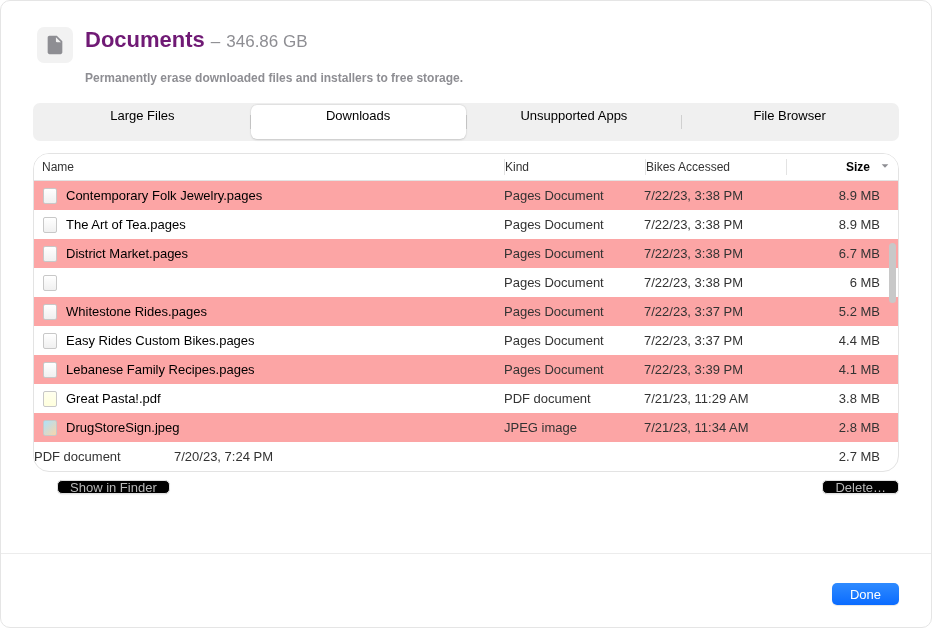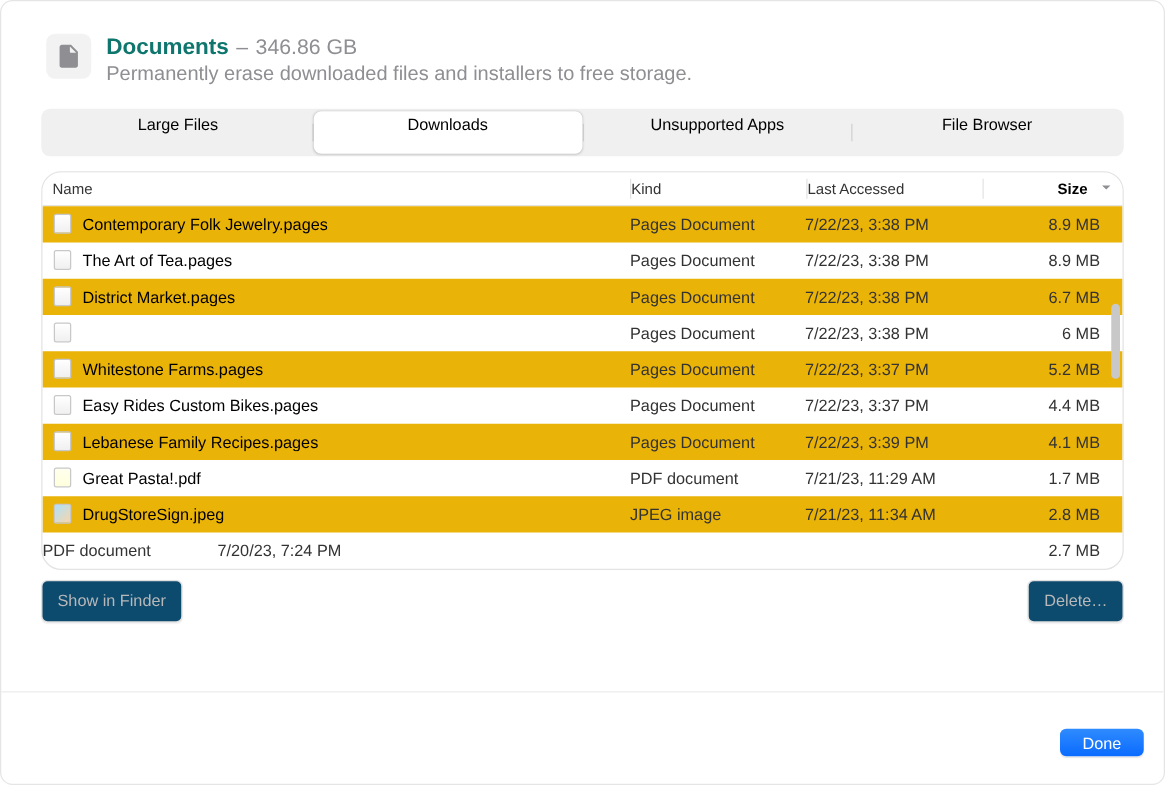--- a/index.html
+++ b/index.html
@@ -25,24 +25,24 @@
       background: #f2f2f2;
       border-radius: 7px;
       display: flex; align-items: center; justify-content: center;
       flex-shrink: 0;
     }
     .header-icon svg { width: 22px; height: 22px; fill: #8e8e93; }
     .header-text {}
     .header-title-row {
       display: flex; align-items: baseline; gap: 6px; line-height: 1.2;
     }
-    .title { font-size: 18px; font-weight: 600; color: #0f766e; }
+    .title { font-size: 22px; font-weight: 600; color: #701a75; }
     .dash { font-size: 17px; color: #8e8e93; }
     .size { font-size: 17px; color: #8e8e93; }
-    .subtitle { font-size: 16px; color: #8e8e93; margin-top: 2px; }
+    .subtitle { font-size: 12px; color: #8e8e93; margin-top: 18px; font-weight: bold; }
 
     .seg {
       display: flex;
       margin: 0 32px 0 32px;
       background: #f0f0f0;
       border-radius: 7px;
       padding: 2px;
       height: 38px;
     }
     .seg-item {
@@ -89,21 +89,21 @@
     .thead-border { height: 1px; background: #e3e3e3; }
 
     .tbody {}
     .row {
       display: flex;
       align-items: center;
       height: 29px;
       font-size: 13px;
       color: #000;
     }
-    .row.alt { background: #eab308; justify-content: center; }
+    .row.alt { background: #fca5a5; justify-content: center; }
     .c-name { flex: 0 0 470px; padding-left: 8px; display: flex; align-items: center; gap: 8px; min-width: 0;}
     .c-name .fname { white-space: nowrap; overflow: hidden; text-overflow: ellipsis; }
     .c-kind { flex: 0 0 140px; color: #333; }
     .c-la   { flex: 0 0 140px; color: #333; }
     .c-size { flex: 1; text-align: right; padding-right: 18px; color: #333; }
     .file-icon { width: 16px; height: 16px; flex-shrink: 0; display:flex; align-items:center; justify-content:center; }
     .file-icon .thumb {
       width: 14px; height: 16px;
       border: 1px solid #c8c8c8;
       border-radius: 2px;
@@ -111,38 +111,38 @@
     }
     .file-icon.img .thumb { background: linear-gradient(135deg,#aee1f9,#f9d5aa); }
     .file-icon.pdf .thumb { background: linear-gradient(180deg,#ffe,#ffd); }
 
     .footer-row {
       display: flex; justify-content: space-between;
       padding: 8px 32px 0 32px;
       gap: 8px;
     }
     .btn {
-      height: 34px;
+      height: 14px;
       padding: 0 12px;
       border-radius: 5px;
-      background: #0c4a6e;
+      background: #000000;
       border: 1px solid #e0e0e0;
       box-shadow: 0 0.5px 1px rgba(0,0,0,0.06);
       font-size: 13px;
       color: #b8b8b8;
-      display: flex; align-items: center;
+      display: flex; align-items: center; margin-left: 24px;
     }
     .divider-full {
       position: absolute;
       left: 0; right: 0; top: 552px;
       height: 1px; background: #ececec;
     }
     .done-row {
       position: absolute;
-      right: 16px; bottom: 22px; padding-left: 16px;
+      right: 32px; bottom: 22px; padding-left: 16px;
     }
     .done-btn {
       height: 22px;
       padding: 0 18px;
       border-radius: 5px;
       background: linear-gradient(180deg,#2f8bff,#0a6bff);
       color: #fff;
       font-size: 13px;
       display: flex; align-items: center;
       box-shadow: 0 1px 1px rgba(0,0,0,0.1);
@@ -187,21 +187,21 @@
     <div class="seg-divider"></div>
     <div class="seg-item">File Browser</div>
   </div>
 
   <div class="table-wrap">
     <div class="thead">
       <div class="col-name">Name</div>
       <div class="hdr-sep"></div>
       <div class="col-kind">Kind</div>
       <div class="hdr-sep"></div>
-      <div class="col-la">Last Accessed</div>
+      <div class="col-la">Bikes Accessed</div>
       <div class="hdr-sep"></div>
       <div class="col-size">
         <span>Size</span>
         <span class="sort-chevron">
           <svg viewBox="0 0 12 12">
               <path d="M2 4l4 4 4-4z"></path>
             </svg>
         </span>
       </div>
     </div>
@@ -249,21 +249,21 @@
           </div>
           <div class="c-kind">Pages Document</div>
           <div class="c-la">7/22/23, 3:38 PM</div>
           <div class="c-size">6 MB</div>
         </div>
         <div class="row alt">
           <div class="c-name">
             <span class="file-icon pages">
               <span class="thumb"></span>
             </span>
-            <span class="fname">Whitestone Farms.pages</span>
+            <span class="fname">Whitestone Rides.pages</span>
           </div>
           <div class="c-kind">Pages Document</div>
           <div class="c-la">7/22/23, 3:37 PM</div>
           <div class="c-size">5.2 MB</div>
         </div>
         <div class="row">
           <div class="c-name">
             <span class="file-icon pages">
               <span class="thumb"></span>
             </span>
@@ -286,21 +286,21 @@
         </div>
         <div class="row">
           <div class="c-name">
             <span class="file-icon pdf">
               <span class="thumb"></span>
             </span>
             <span class="fname">Great Pasta!.pdf</span>
           </div>
           <div class="c-kind">PDF document</div>
           <div class="c-la">7/21/23, 11:29 AM</div>
-          <div class="c-size">1.7 MB</div>
+          <div class="c-size">3.8 MB</div>
         </div>
         <div class="row alt">
           <div class="c-name">
             <span class="file-icon img">
               <span class="thumb"></span>
             </span>
             <span class="fname">DrugStoreSign.jpeg</span>
           </div>
           <div class="c-kind">JPEG image</div>
           <div class="c-la">7/21/23, 11:34 AM</div>

